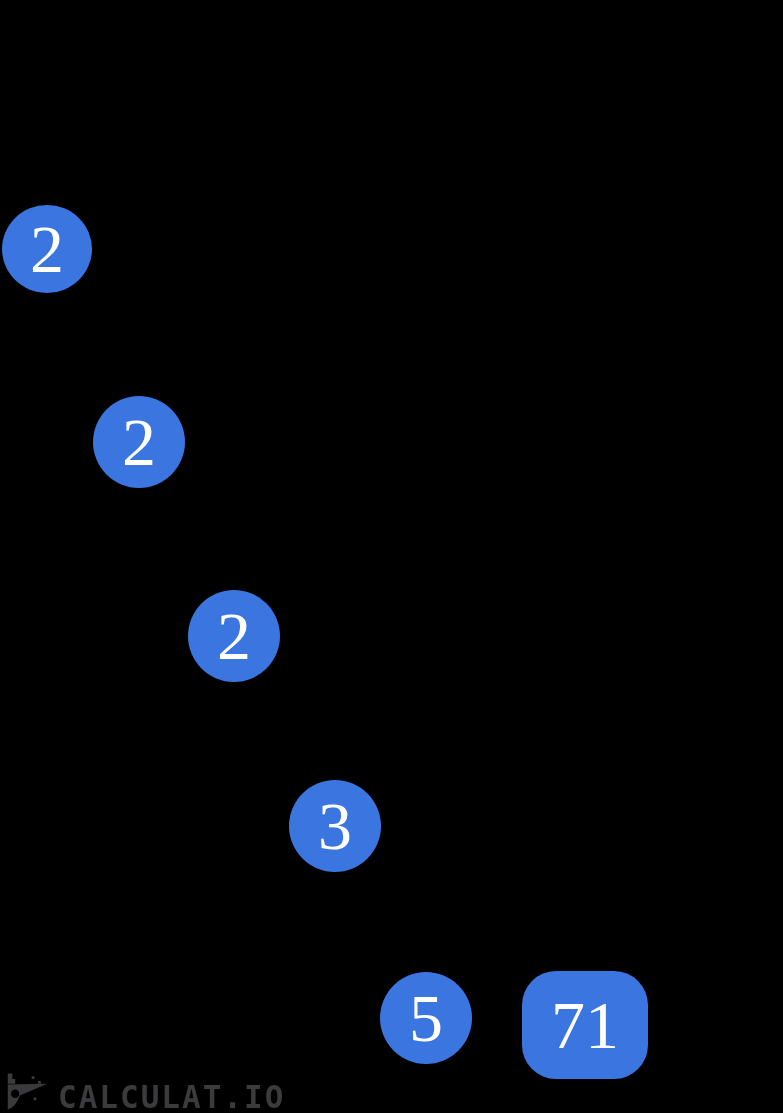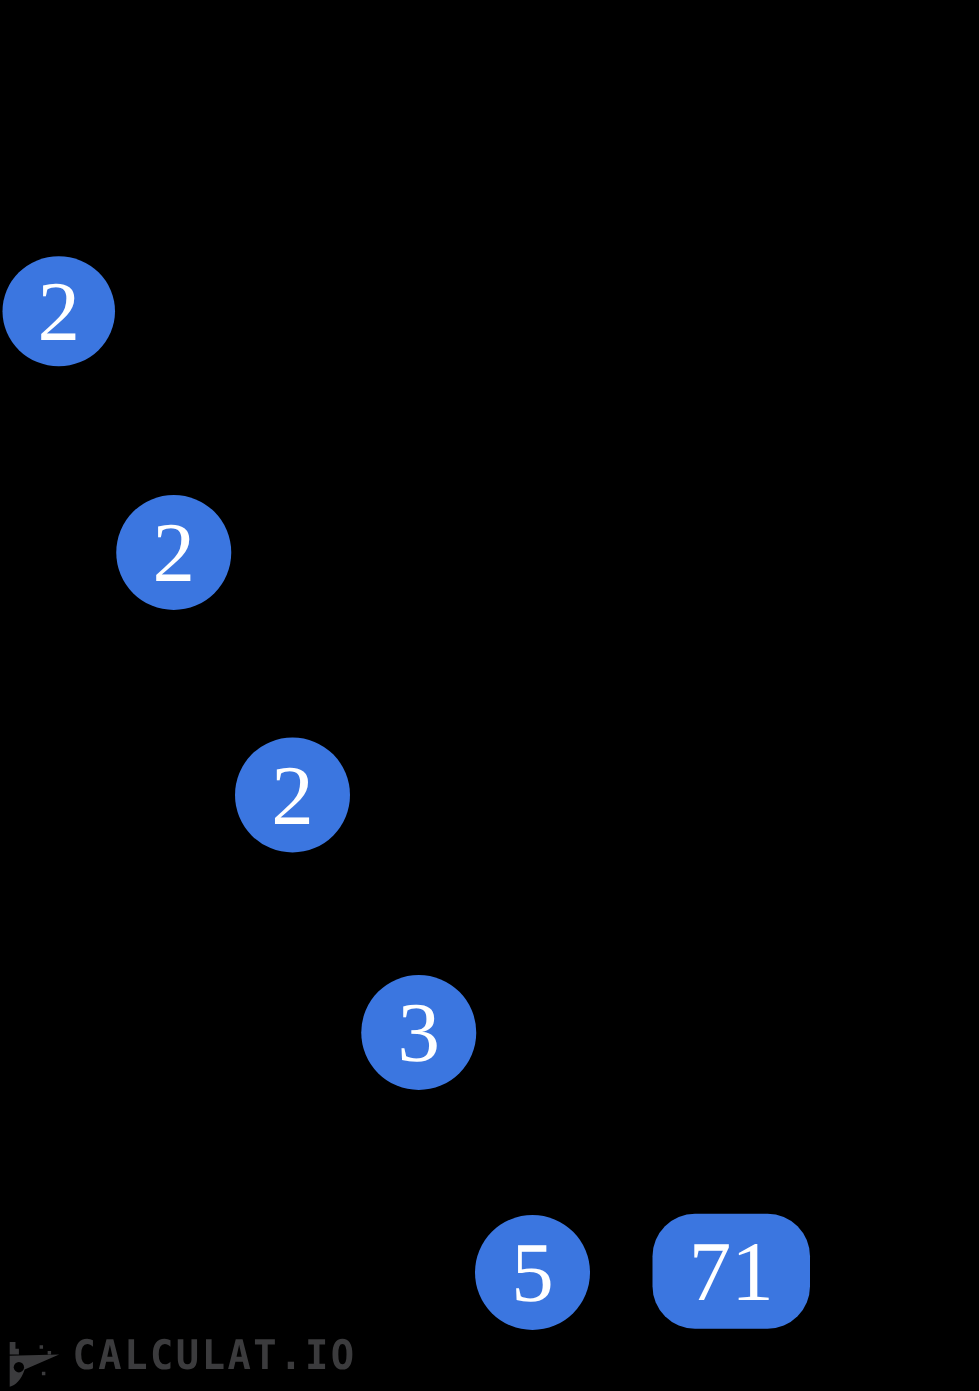--- a/index.html
+++ b/index.html
@@ -30,21 +30,21 @@
   }
   .node.pill {
     border-radius: 34px;
   }
   .logo {
     position: absolute;
     left: 5px;
     top: 1070px;
     height: 42px;
     display: flex;
-    align-items: flex-start;
+    align-items: flex-end;
     gap: 7px;
     color: var(--logo-color, #3B3B3D);
   }
   .logo svg {
     display: block;
     flex: 0 0 auto;
   }
   .logo-text {
     font-family: "DejaVu Sans Mono", monospace;
     font-weight: bold;
@@ -60,21 +60,21 @@
 <body>
 
 <div class="stage">
 
   <div>
       <div class="node" style="left: 2px; top: 205px; width: 90px; height: 88px;">2</div>
       <div class="node" style="left: 93px; top: 396px; width: 92px; height: 92px;">2</div>
       <div class="node" style="left: 188px; top: 590px; width: 92px; height: 92px;">2</div>
       <div class="node" style="left: 289px; top: 780px; width: 92px; height: 92px;">3</div>
       <div class="node" style="left: 380px; top: 972px; width: 92px; height: 92px;">5</div>
-      <div class="node pill" style="left: 522px; top: 971px; width: 126px; height: 92px;">71</div>
+      <div class="node pill" style="left: 522px; top: 971px; width: 126px; height: 108px;">71</div>
     </div>
 
   <div class="logo">
     <span>
       <svg width="46" height="42" viewBox="0 0 50 44" fill="currentColor" xmlns="http://www.w3.org/2000/svg">
 
         <path d="M3 3 h5 v6 h3 v5 h-8 z"></path>
 
         <path d="M3 15 L46 14 L16 27 C13 36 8 41 3 42 Z"></path>
 

